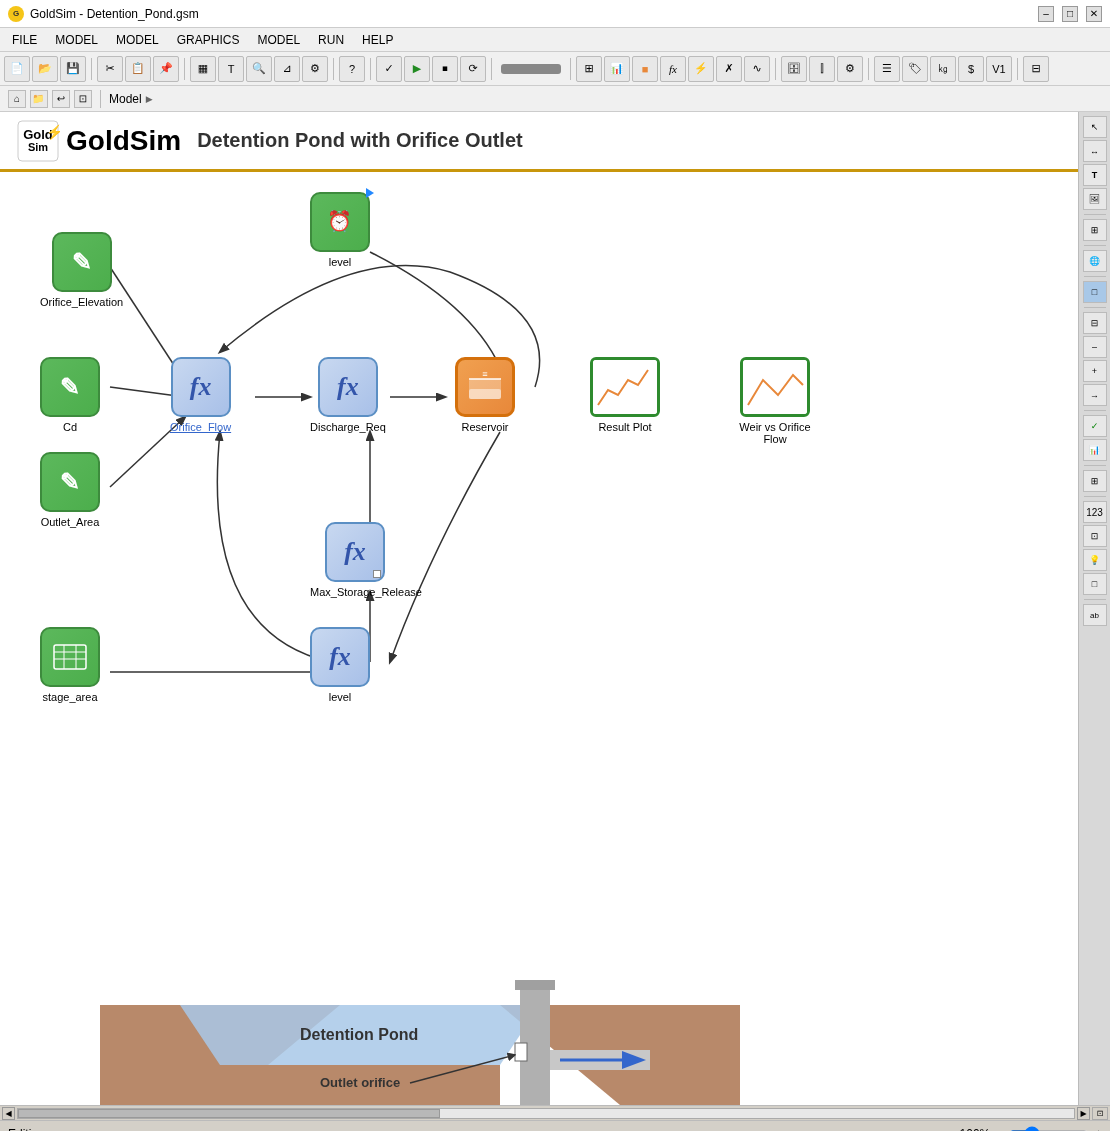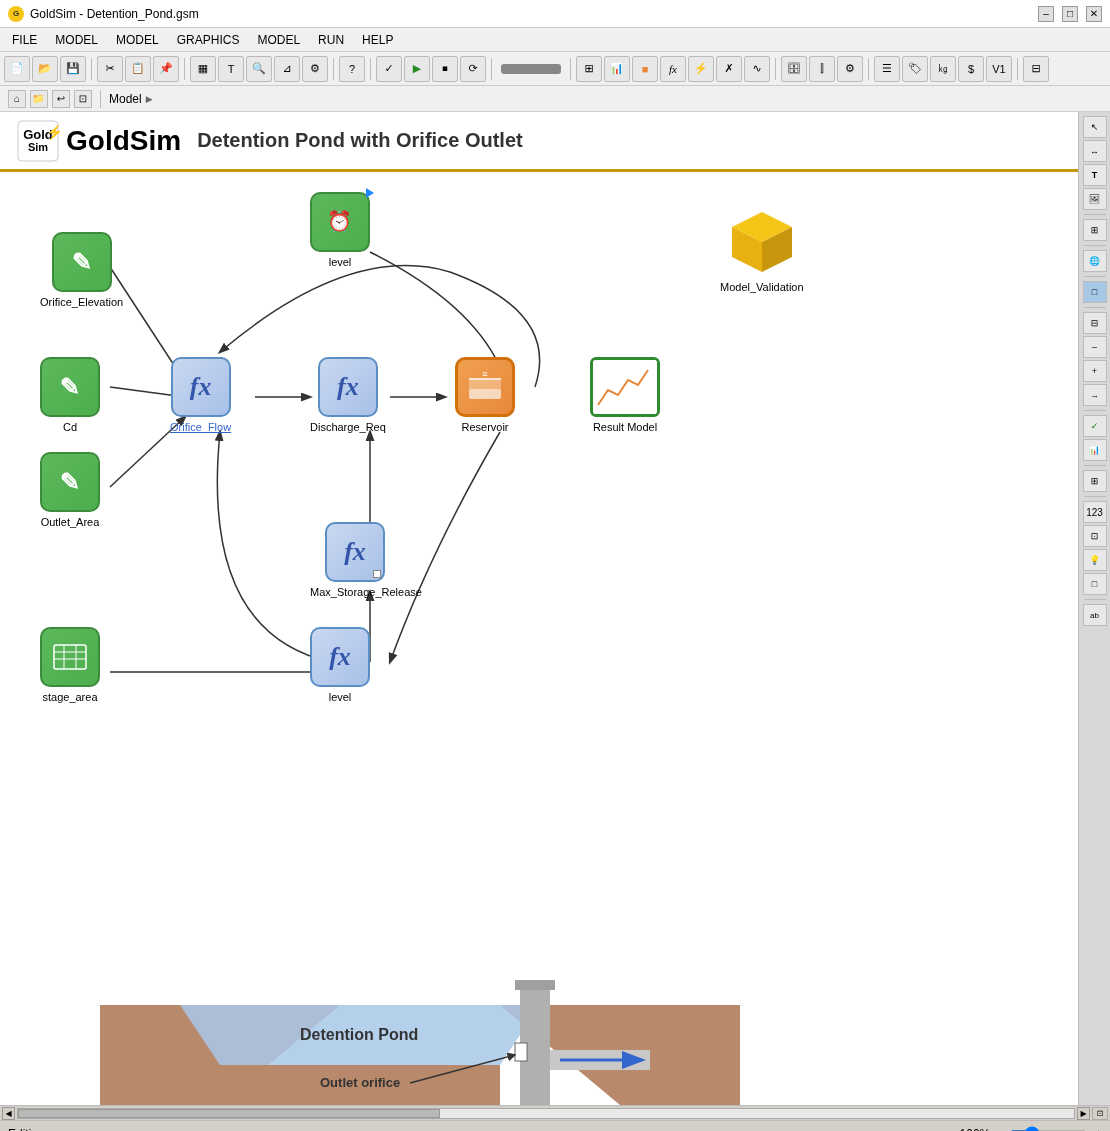--- a/index.html
+++ b/index.html
@@ -453,44 +453,40 @@
             <rect x="2" y="6" width="32" height="24" rx="2" fill="none" stroke="#fff" stroke-width="1.5"></rect>
             <line x1="2" y1="13" x2="34" y2="13" stroke="#fff" stroke-width="1"></line>
             <line x1="2" y1="20" x2="34" y2="20" stroke="#fff" stroke-width="1"></line>
             <line x1="12" y1="6" x2="12" y2="30" stroke="#fff" stroke-width="1"></line>
             <line x1="24" y1="6" x2="24" y2="30" stroke="#fff" stroke-width="1"></line>
           </svg>
         </div>
         <div class="node-label">stage_area</div>
       </div>
 
-      <div class="node" style="left:720px;top:35px;">
-        <div class="node-icon" style="background:transparent;border:none;width:70px;height:70px;">
-          <svg width="70" height="70" viewBox="0 0 70 70">
-
-            <polygon points="35,5 65,20 35,35 5,20" fill="#f5c518"></polygon>
-
-            <polygon points="65,20 65,50 35,65 35,35" fill="#c8960c"></polygon>
-
-            <polygon points="5,20 35,35 35,65 5,50" fill="#e8b010"></polygon>
-          </svg>
-        </div>
-        <div class="node-label">Model_Validation</div>
-      </div>
 
       <div class="node" style="left:590px;top:185px;">
         <div class="node-icon" style="background:#fff;border:3px solid #2e8b2e;width:70px;height:60px;border-radius:6px;overflow:hidden;">
           <svg width="64" height="54" viewBox="0 0 64 54">
             <rect x="0" y="0" width="64" height="54" fill="#fff"></rect>
             <polyline points="5,45 15,30 25,35 35,20 45,25 55,10" stroke="#e8883a" stroke-width="2" fill="none"></polyline>
           </svg>
         </div>
-        <div class="node-label">Result Model</div>
-      </div>
-
+        <div class="node-label">Result Plot</div>
+      </div>
+
+      <div class="node" style="left:730px;top:185px;">
+        <div class="node-icon" style="background:#fff;border:3px solid #2e8b2e;width:70px;height:60px;border-radius:6px;overflow:hidden;">
+          <svg width="64" height="54" viewBox="0 0 64 54">
+            <rect x="0" y="0" width="64" height="54" fill="#fff"></rect>
+            <polyline points="5,45 20,20 35,35 50,15 60,25" stroke="#e8883a" stroke-width="2" fill="none"></polyline>
+          </svg>
+        </div>
+        <div class="node-label">Weir vs Orifice Flow</div>
+      </div>
 
       <div class="pond-illustration">
         <svg width="640" height="280" viewBox="0 0 640 280">
 
           <polygon points="0,280 120,280 240,180 0,180" fill="#b8896a"></polygon>
 
           <polygon points="520,280 640,280 640,180 400,180" fill="#b8896a"></polygon>
 
           <rect x="120" y="240" width="280" height="40" fill="#b8896a"></rect>
 

